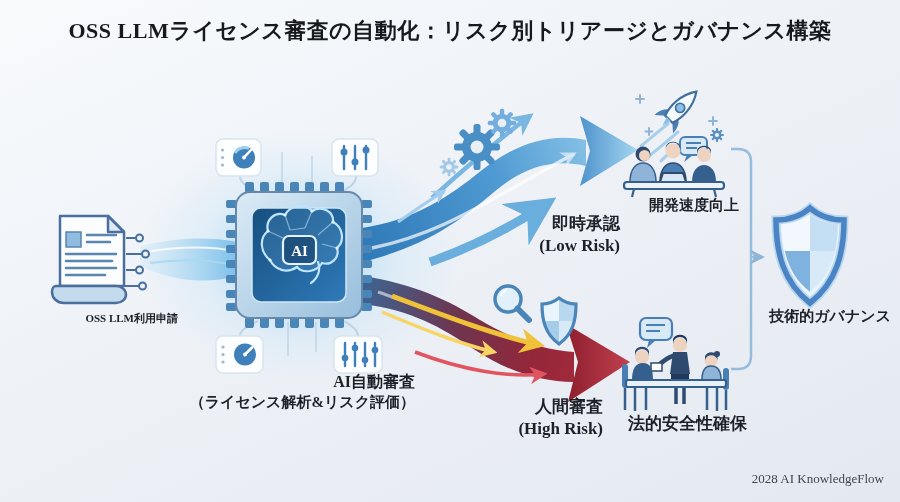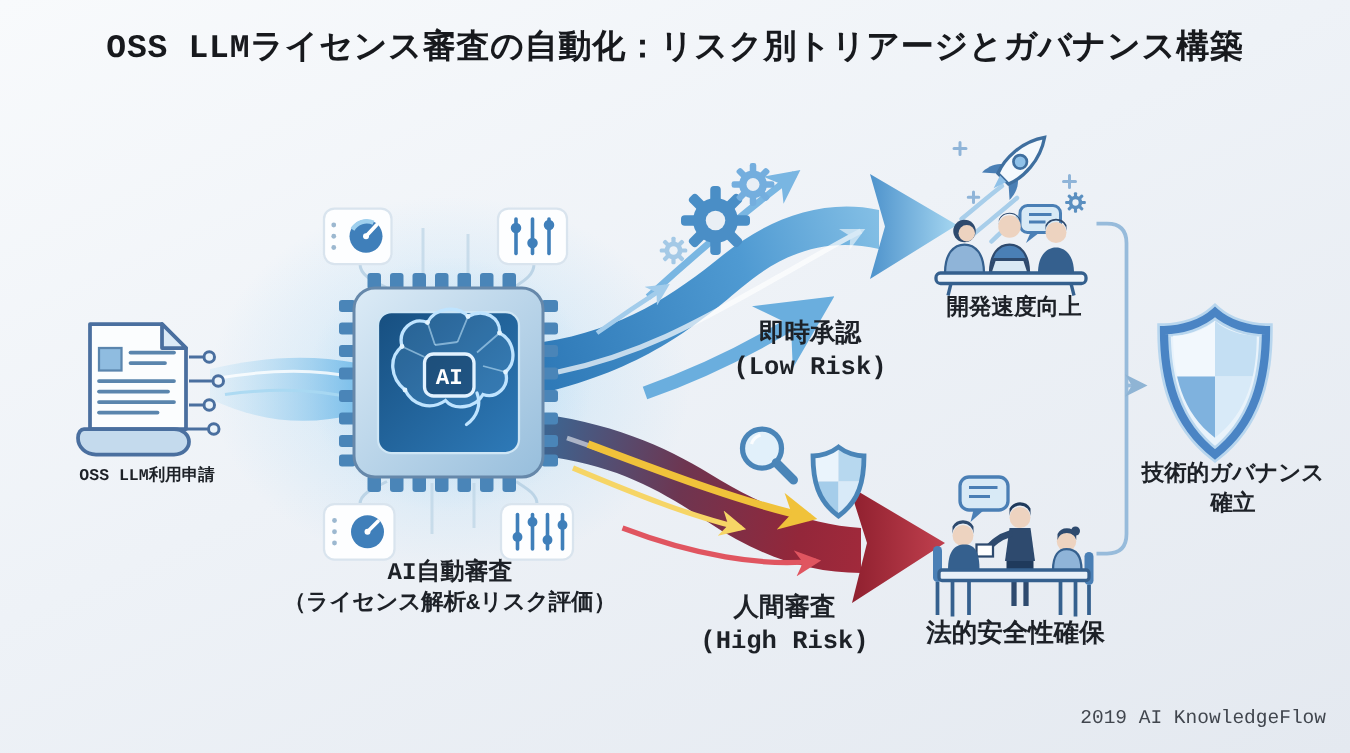--- a/index.html
+++ b/index.html
@@ -1,26 +1,26 @@
 <!DOCTYPE html>
 <html><head>
 <meta charset="utf-8">
 <style>
   html,body{margin:0;padding:0;}
   .stage{
     position:relative;width:900px;height:502px;overflow:hidden;
     background:linear-gradient(155deg,#f8fafc 0%,#eef2f7 45%,#e4e9f0 100%);
-    font-family:Liberation Mono, monospace;
+    font-family:Liberation Serif, serif;
   }
   .layer{position:absolute;left:0;top:0;}
   .title{
     position:absolute;top:16px;left:0;right:0;text-align:center;
     font-size:22px;font-weight:700;color:#17191d;letter-spacing:.5px;
   }
-  .lbl{position:absolute;text-align:center;font-weight:700;color:#1d2127;line-height:1.3;}
+  .lbl{position:absolute;text-align:right;font-weight:700;color:#1d2127;line-height:1.3;}
   .lbl .sub{display:block;}
   .lbl-app{left:18px;top:311px;width:160px;font-size:11px;}
   .lbl-ai{left:185px;top:372px;width:230px;font-size:16px;}
   .lbl-ai .sub{font-size:15px;}
   .lbl-low{left:460px;top:213px;width:160px;font-size:17px;}
   .lbl-high{left:443px;top:396px;width:160px;font-size:17px;}
   .lbl-dev{left:613px;top:196px;width:126px;font-size:15px;}
   .lbl-legal{left:607px;top:413px;width:140px;font-size:17px;}
   .lbl-gov{left:753px;top:307px;width:138px;font-size:15px;}
   .footer{
@@ -419,17 +419,16 @@
     <span>人間審査</span>
     <span class="sub">(High Risk)</span>
   </div>
 
   <div class="lbl lbl-dev">開発速度向上</div>
 
   <div class="lbl lbl-legal">法的安全性確保</div>
 
   <div class="lbl lbl-gov">
     <span>技術的ガバナンス</span>
-    <span class="sub">確立</span>
   </div>
 
-  <div class="footer">2019 AI KnowledgeFlow</div>
+  <div class="footer">2028 AI KnowledgeFlow</div>
 </div>
 
 </body></html>

